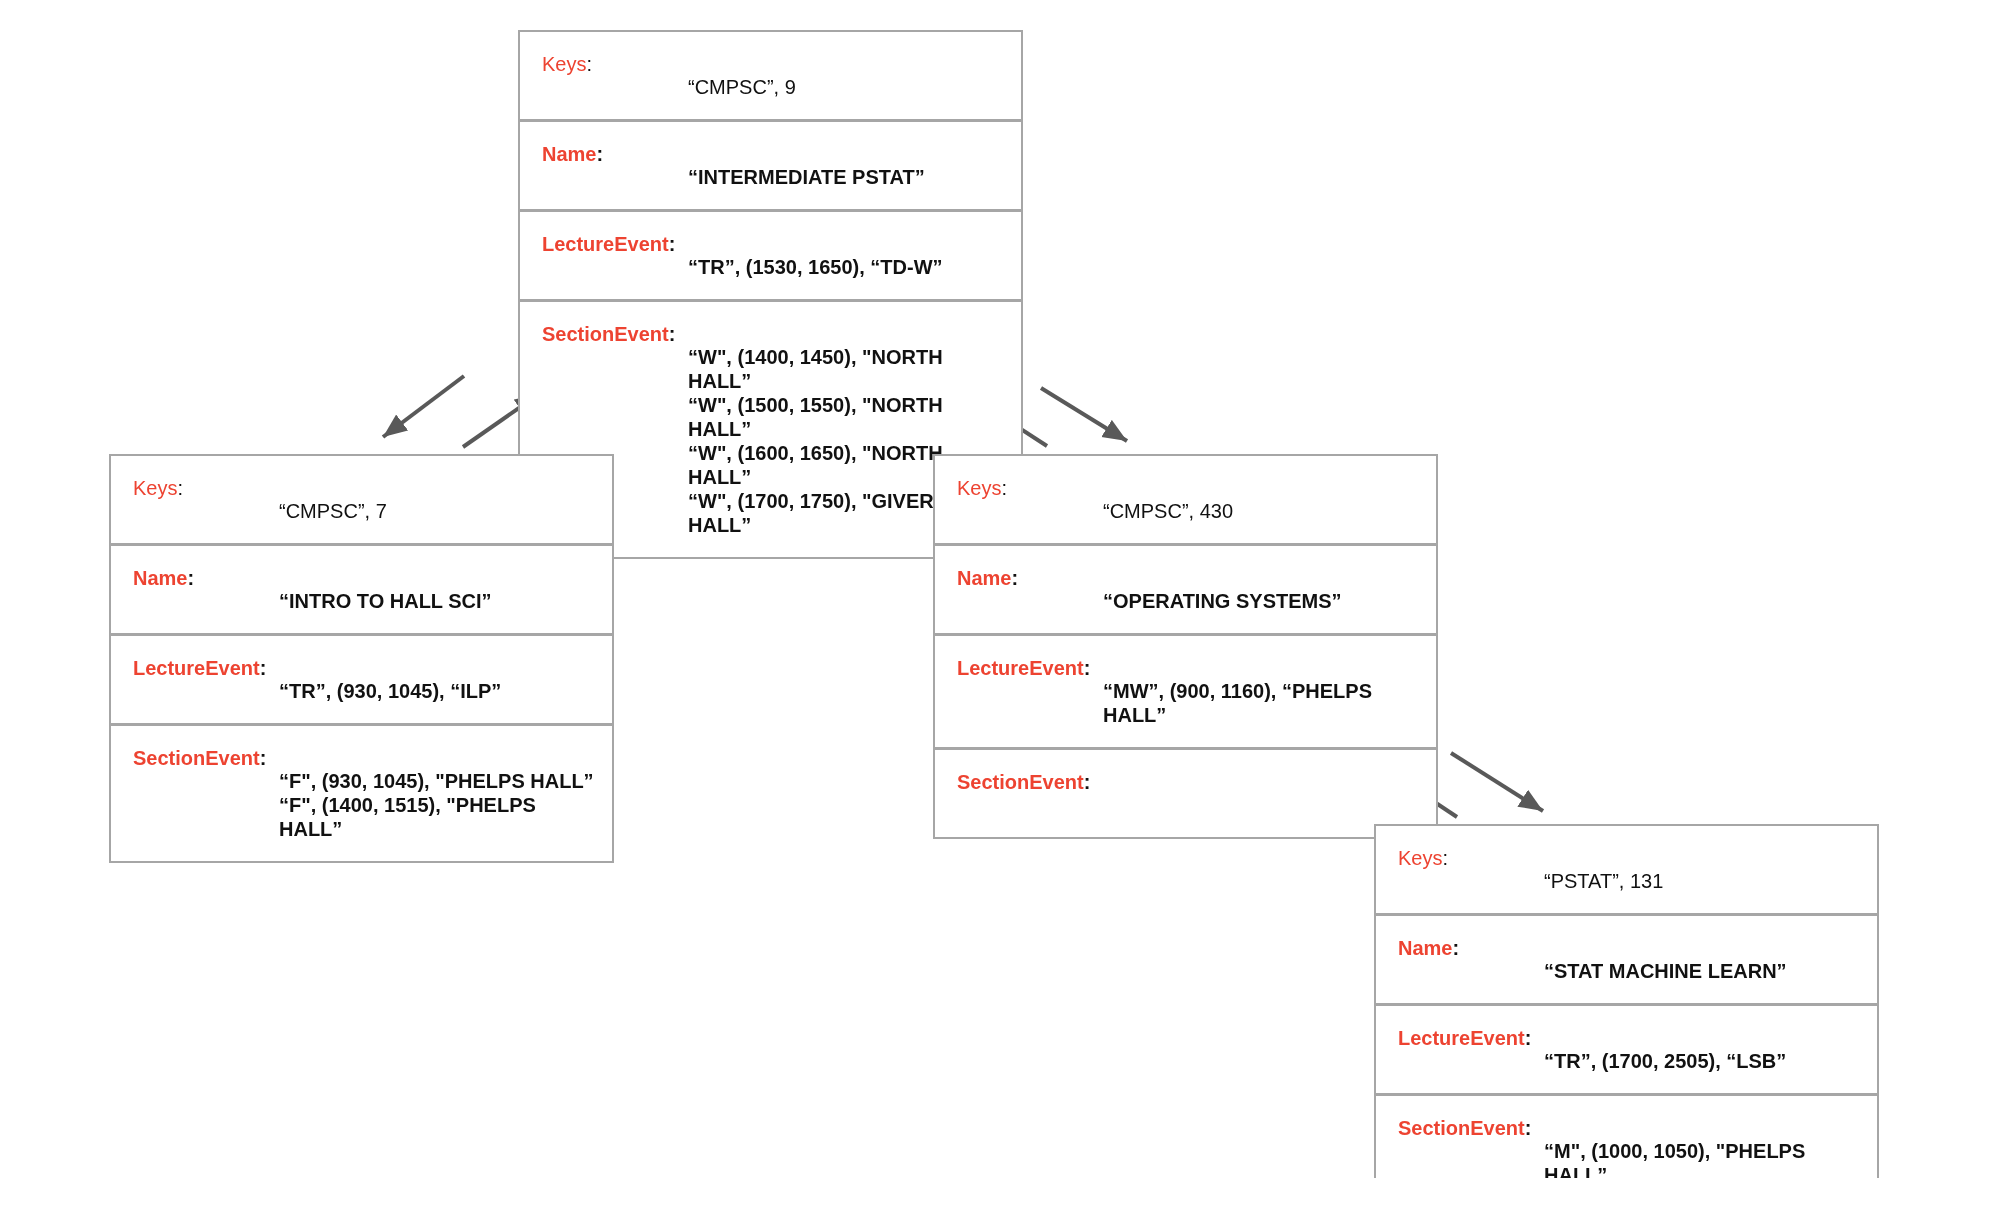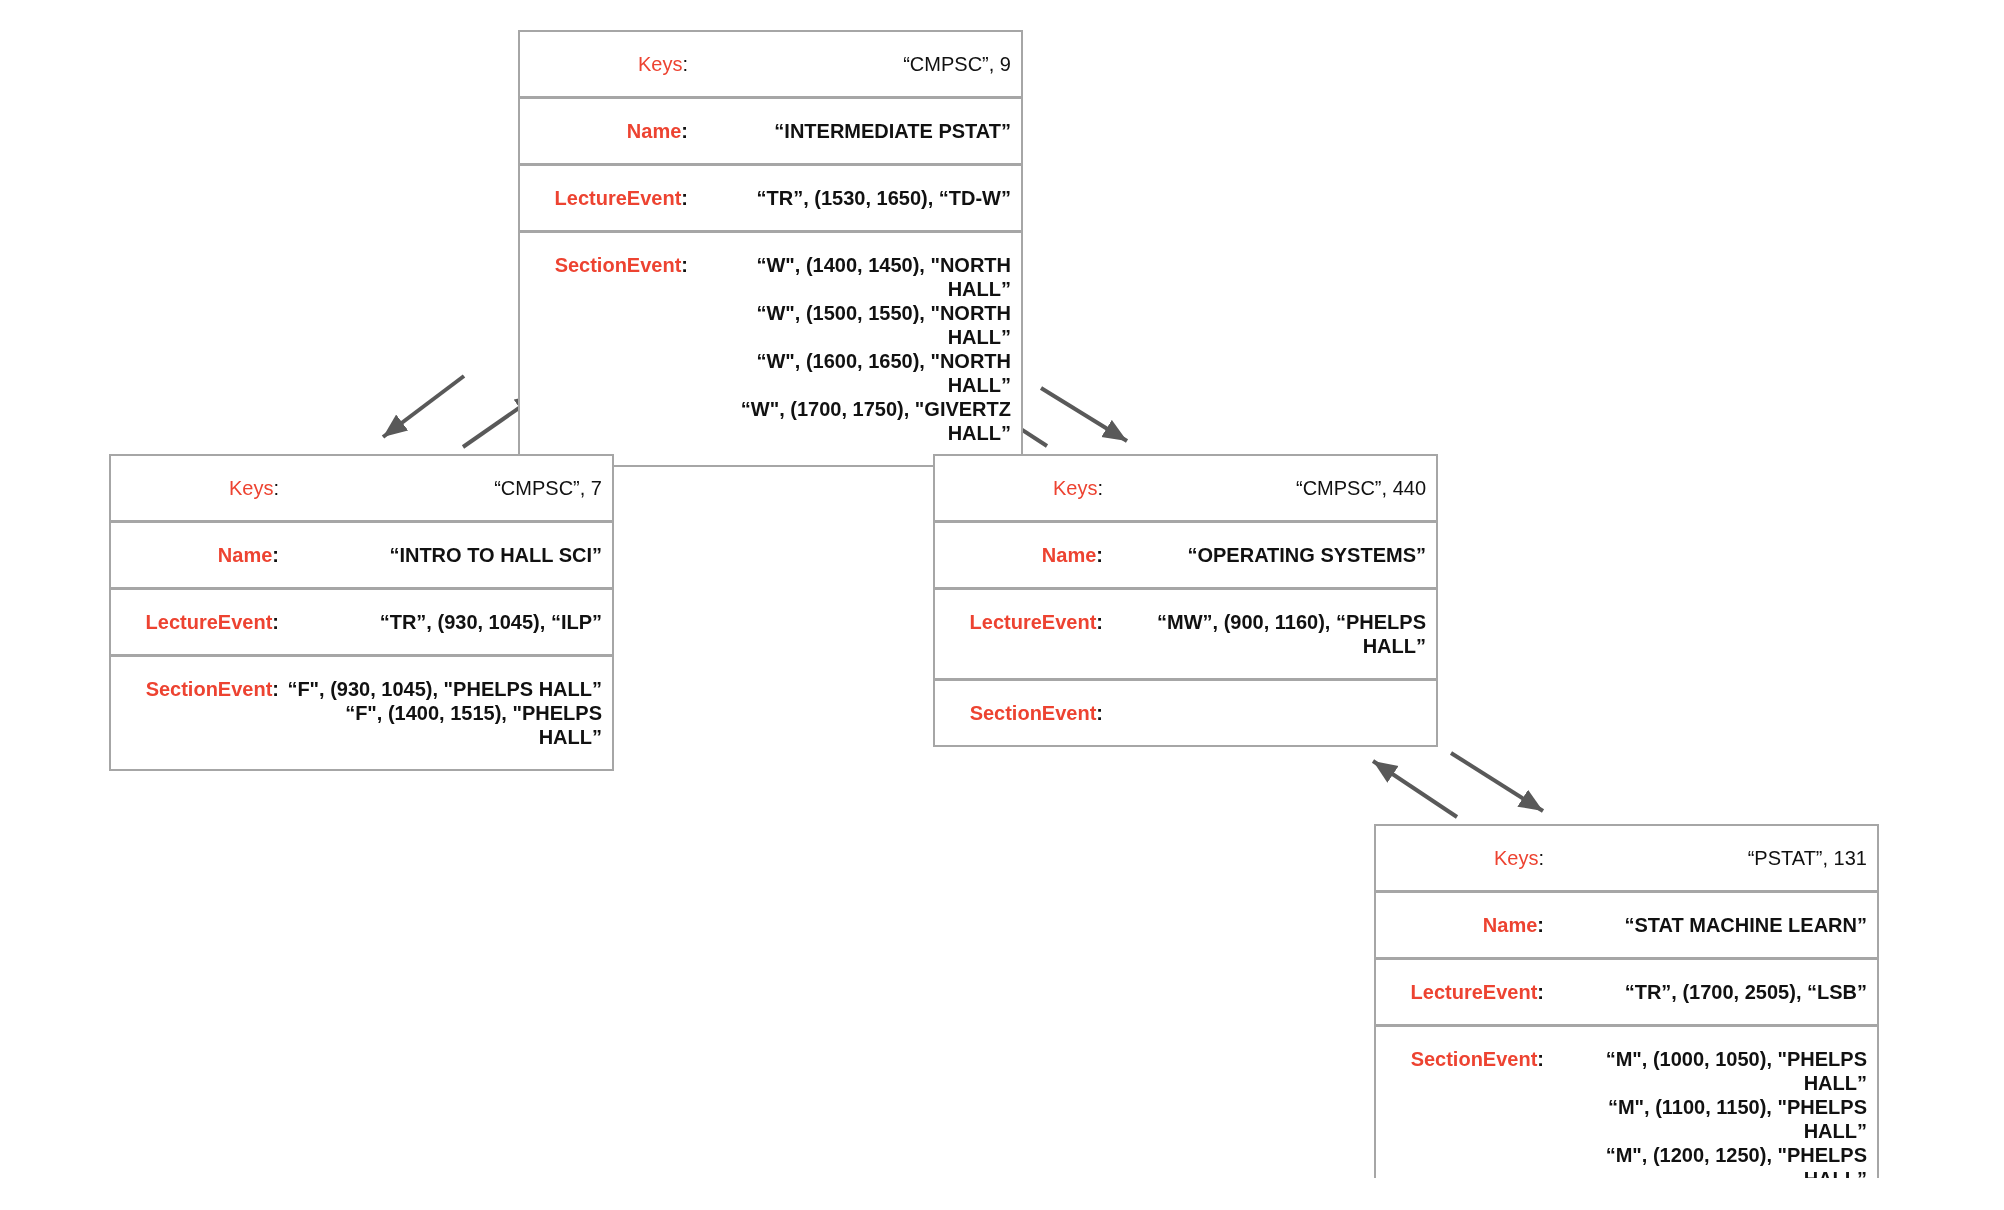--- a/index.html
+++ b/index.html
@@ -14,21 +14,20 @@
     background: var(--bg);
     font-family: "Liberation Sans", sans-serif;
     color: var(--text-black);
   }
   .canvas{
     position: relative;
     width: 2004px;
     height: 1178px;
     background: var(--bg);
     overflow: hidden;
-    text-align: right;
   }
   #arrow-svg{
     position: absolute;
     left: 0; top: 0;
     width: 2004px; height: 1210px;
     pointer-events: none;
   }
   .node{
     position: absolute;
     box-sizing: border-box;
@@ -58,20 +57,21 @@
   }
   .field-colon{
     color: var(--text-black);
   }
   .field-value{
     flex: 1;
     align-self: flex-start;
     white-space: pre-line;
     min-height: 24px;
     color: var(--text-black);
+    margin-top: 23px;
   }
 </style>
 </head>
 <body>
 
 <div class="canvas">
   <svg id="arrow-svg" viewBox="0 0 2004 1210" xmlns="http://www.w3.org/2000/svg">
     <defs>
       <marker id="arrowhead" markerWidth="7" markerHeight="6" refX="6" refY="2.5" orient="auto" markerUnits="strokeWidth">
         <path d="M0,0 L6,2.5 L0,5 Z" fill="#595959"></path>
@@ -121,21 +121,21 @@
         </div>
         <div class="row">
           <span class="label-col"><span class="field-label">SectionEvent</span><span class="field-colon">:</span></span>
           <div class="field-value">“F", (930, 1045), "PHELPS HALL”
 “F", (1400, 1515), "PHELPS HALL”</div>
         </div>
       </div>
       <div class="node" style="left: 933px; top: 454px; width: 505px;">
         <div class="row">
           <span class="label-col"><span class="field-label">Keys</span><span class="field-colon">:</span></span>
-          <div class="field-value">“CMPSC”, 440</div>
+          <div class="field-value">“CMPSC”, 430</div>
         </div>
         <div class="row">
           <span class="label-col"><span class="field-label">Name</span><span class="field-colon">:</span></span>
           <div class="field-value">“OPERATING SYSTEMS”</div>
         </div>
         <div class="row">
           <span class="label-col"><span class="field-label">LectureEvent</span><span class="field-colon">:</span></span>
           <div class="field-value">“MW”, (900, 1160), “PHELPS HALL”</div>
         </div>
         <div class="row">

